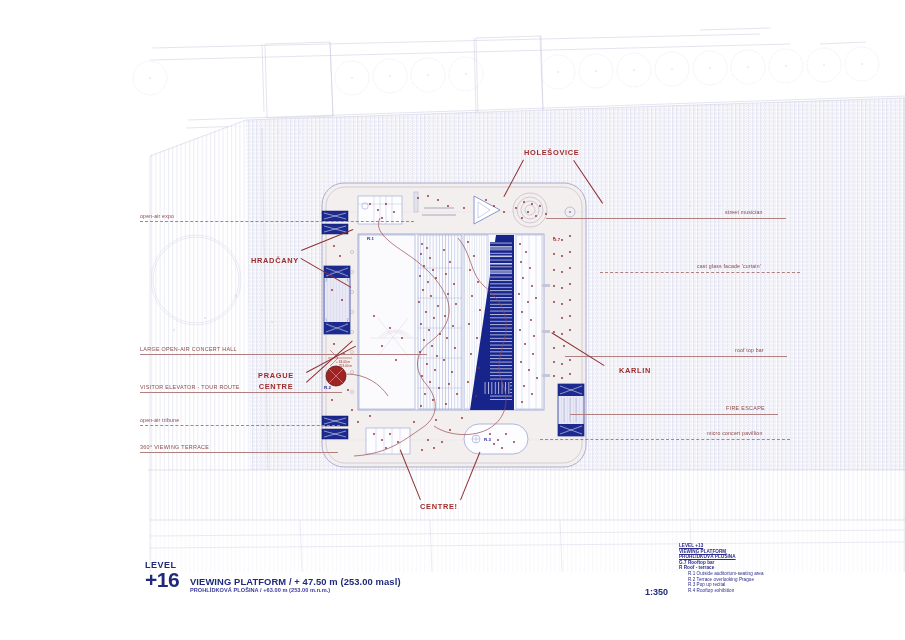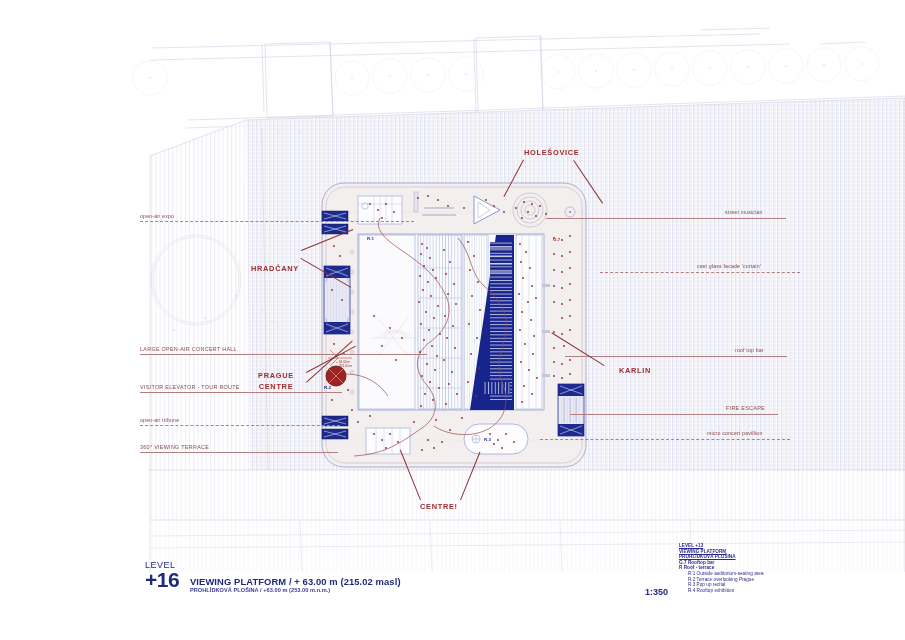--- a/index.html
+++ b/index.html
@@ -22,21 +22,21 @@
   .district.two{line-height:11px;text-align:center;}
 
   
   .ptr{position:absolute;transform-origin:0 0;height:0;border-top:0.9px solid #8f3030;}
 
   
   .plan{position:absolute;left:318px;top:178px;width:272px;height:294px;}
 
   
   .titleblk{position:absolute;left:145px;top:560px;}
-  .lvl-word{font-size:9px;font-weight:normal;letter-spacing:.5px;color:#1f2a7a;}
+  .lvl-word{font-size:9px;font-weight:bold;letter-spacing:.5px;color:#1f2a7a;}
   .lvl-num{font-size:21px;font-weight:bold;line-height:19px;color:#1f2a7a;letter-spacing:-.5px;}
   .t-main{position:absolute;left:45px;top:16px;font-size:9.4px;font-weight:bold;color:#1f2a7a;white-space:nowrap;letter-spacing:.1px;}
   .t-sub{position:absolute;left:45px;top:27px;font-size:5.6px;font-weight:bold;color:#3a3a9a;white-space:nowrap;letter-spacing:.05px;}
   .scale{position:absolute;left:645px;top:587px;font-size:9px;font-weight:bold;color:#1f2a7a;}
 
   
   .legend{position:absolute;left:679px;top:543px;color:#2a2a8c;}
   .lg{font-size:4.6px;line-height:5.6px;white-space:nowrap;letter-spacing:.05px;}
   .lg.u{text-decoration:underline;font-weight:bold;}
   .lg.b{font-weight:bold;}
@@ -571,41 +571,41 @@
   <div class="lead" style="left:570px;top:414px;width:208px;"></div>
   <span class="ann caps" style="left:726px;top:405px;">FIRE ESCAPE</span>
 
   <div class="lead dash" style="left:540px;top:439px;width:250px;"></div>
   <span class="ann" style="left:707px;top:430px;">micro concert pavillion</span>
 
   <span class="district" style="left:524px;top:148px;">HOLEŠOVICE</span>
   <div class="ptr" style="left:524px;top:160px;width:42px;transform:rotate(118deg);"></div>
   <div class="ptr" style="left:574px;top:160px;width:52px;transform:rotate(56deg);"></div>
 
-  <span class="district" style="left:251px;top:264px;">HRADČANY</span>
+  <span class="district" style="left:251px;top:256px;">HRADČANY</span>
   <div class="ptr" style="left:301px;top:250px;width:56px;transform:rotate(-22deg);"></div>
   <div class="ptr" style="left:301px;top:258px;width:58px;transform:rotate(30deg);"></div>
 
   <span class="district two" style="left:248px;top:370px;width:56px;">
     <span>PRAGUE CENTRE</span>
   </span>
   <div class="ptr" style="left:306px;top:372px;width:56px;transform:rotate(-28deg);"></div>
   <div class="ptr" style="left:306px;top:382px;width:62px;transform:rotate(-42deg);"></div>
 
   <span class="district" style="left:619px;top:366px;">KARLIN</span>
   <div class="ptr" style="left:604px;top:366px;width:62px;transform:rotate(-148deg);"></div>
 
   <span class="district" style="left:420px;top:502px;">CENTRE!</span>
   <div class="ptr" style="left:420px;top:500px;width:54px;transform:rotate(-112deg);"></div>
   <div class="ptr" style="left:460px;top:500px;width:52px;transform:rotate(-68deg);"></div>
 
   <div class="titleblk">
     <div class="lvl-word">LEVEL</div>
     <div class="lvl-num">+16</div>
-    <div class="t-main">VIEWING PLATFORM / + 63.00 m (215.02 masl)</div>
+    <div class="t-main">VIEWING PLATFORM / + 47.50 m (253.00 masl)</div>
     <div class="t-sub">PROHLÍDKOVÁ PLOŠINA / +63.00 m (253.00 m.n.m.)</div>
   </div>
   <div class="scale">1:350</div>
 
   <div class="legend">
     <div class="lg u">LEVEL +13</div>
     <div class="lg u">VIEWING PLATFORM</div>
     <div class="lg u">PROHLÍDKOVÁ PLOŠINA</div>
     <div class="lg b">G.7 Rooftop bar</div>
     <div class="lg b">R Roof - terrace</div>

